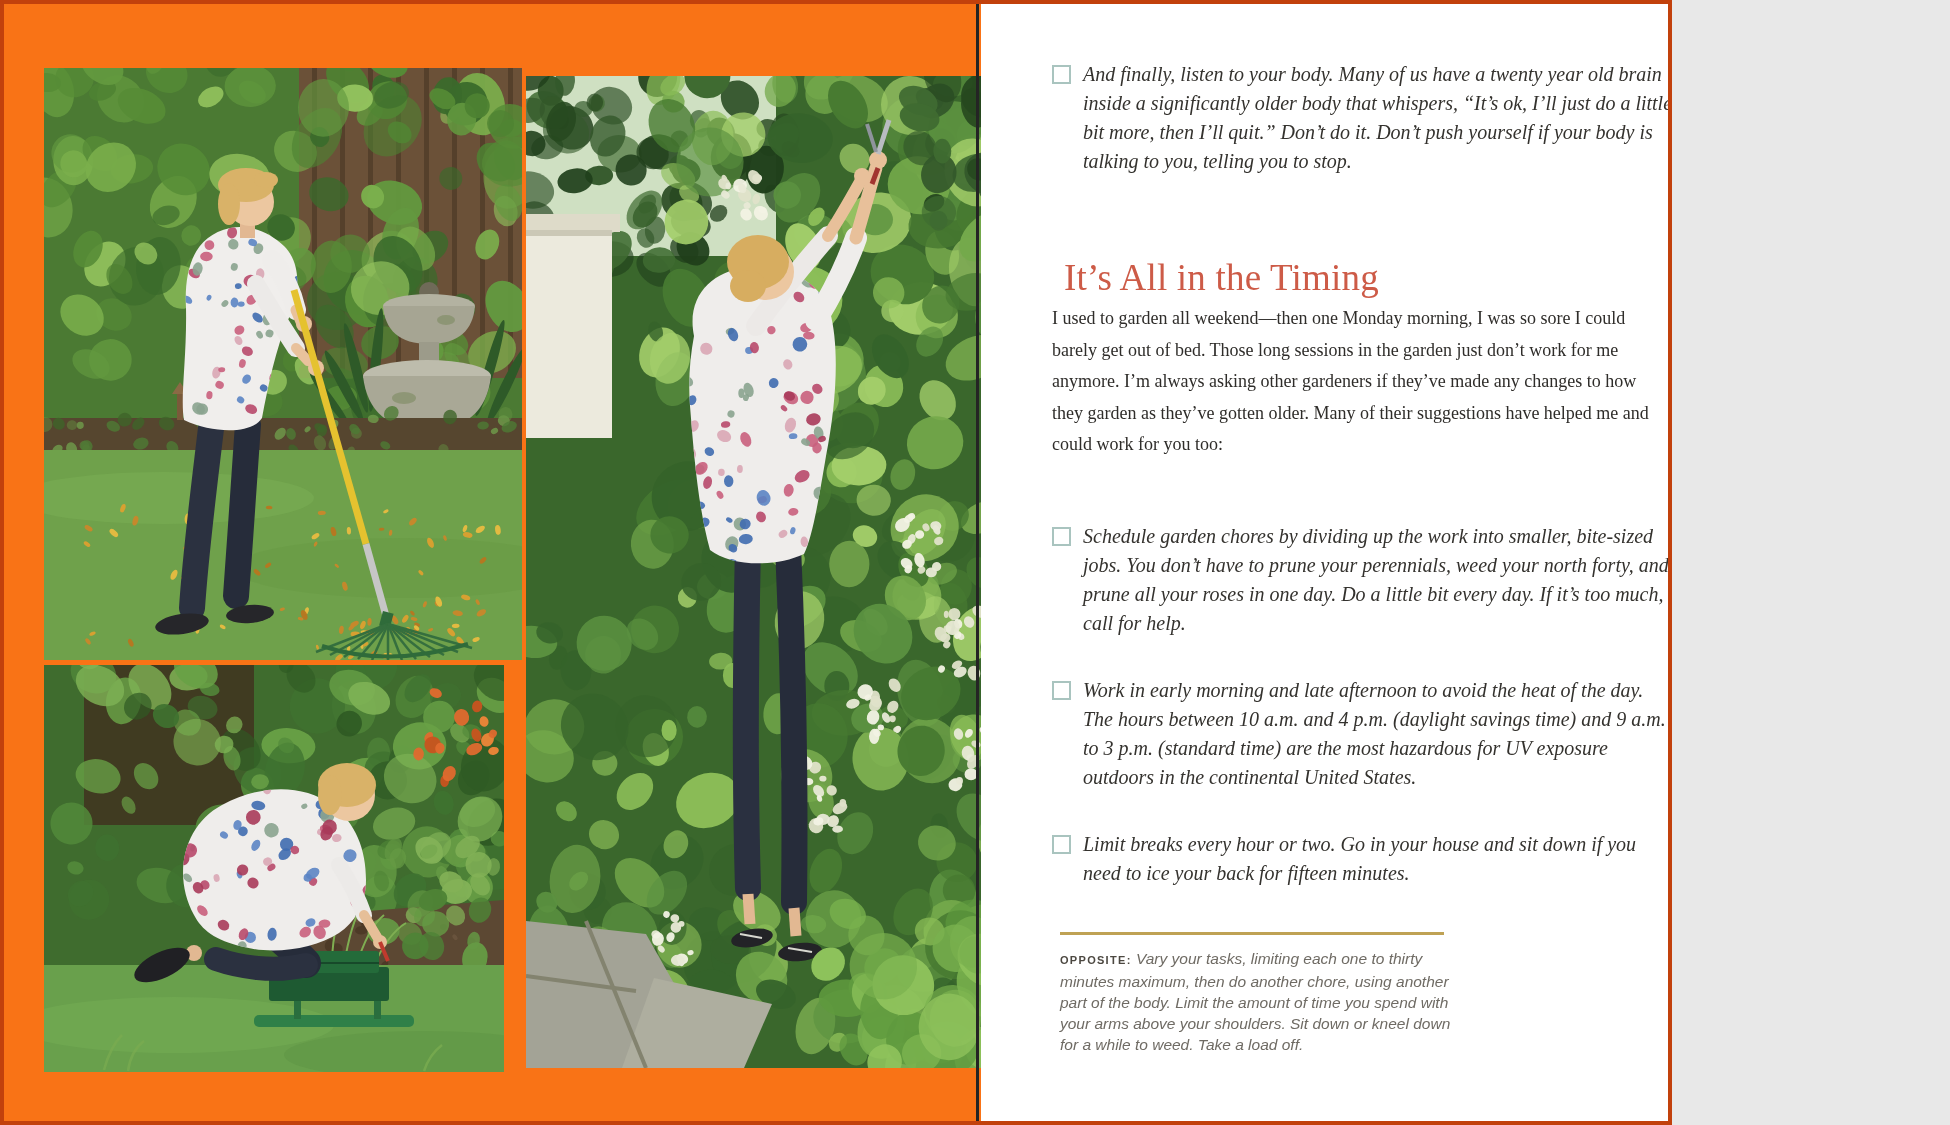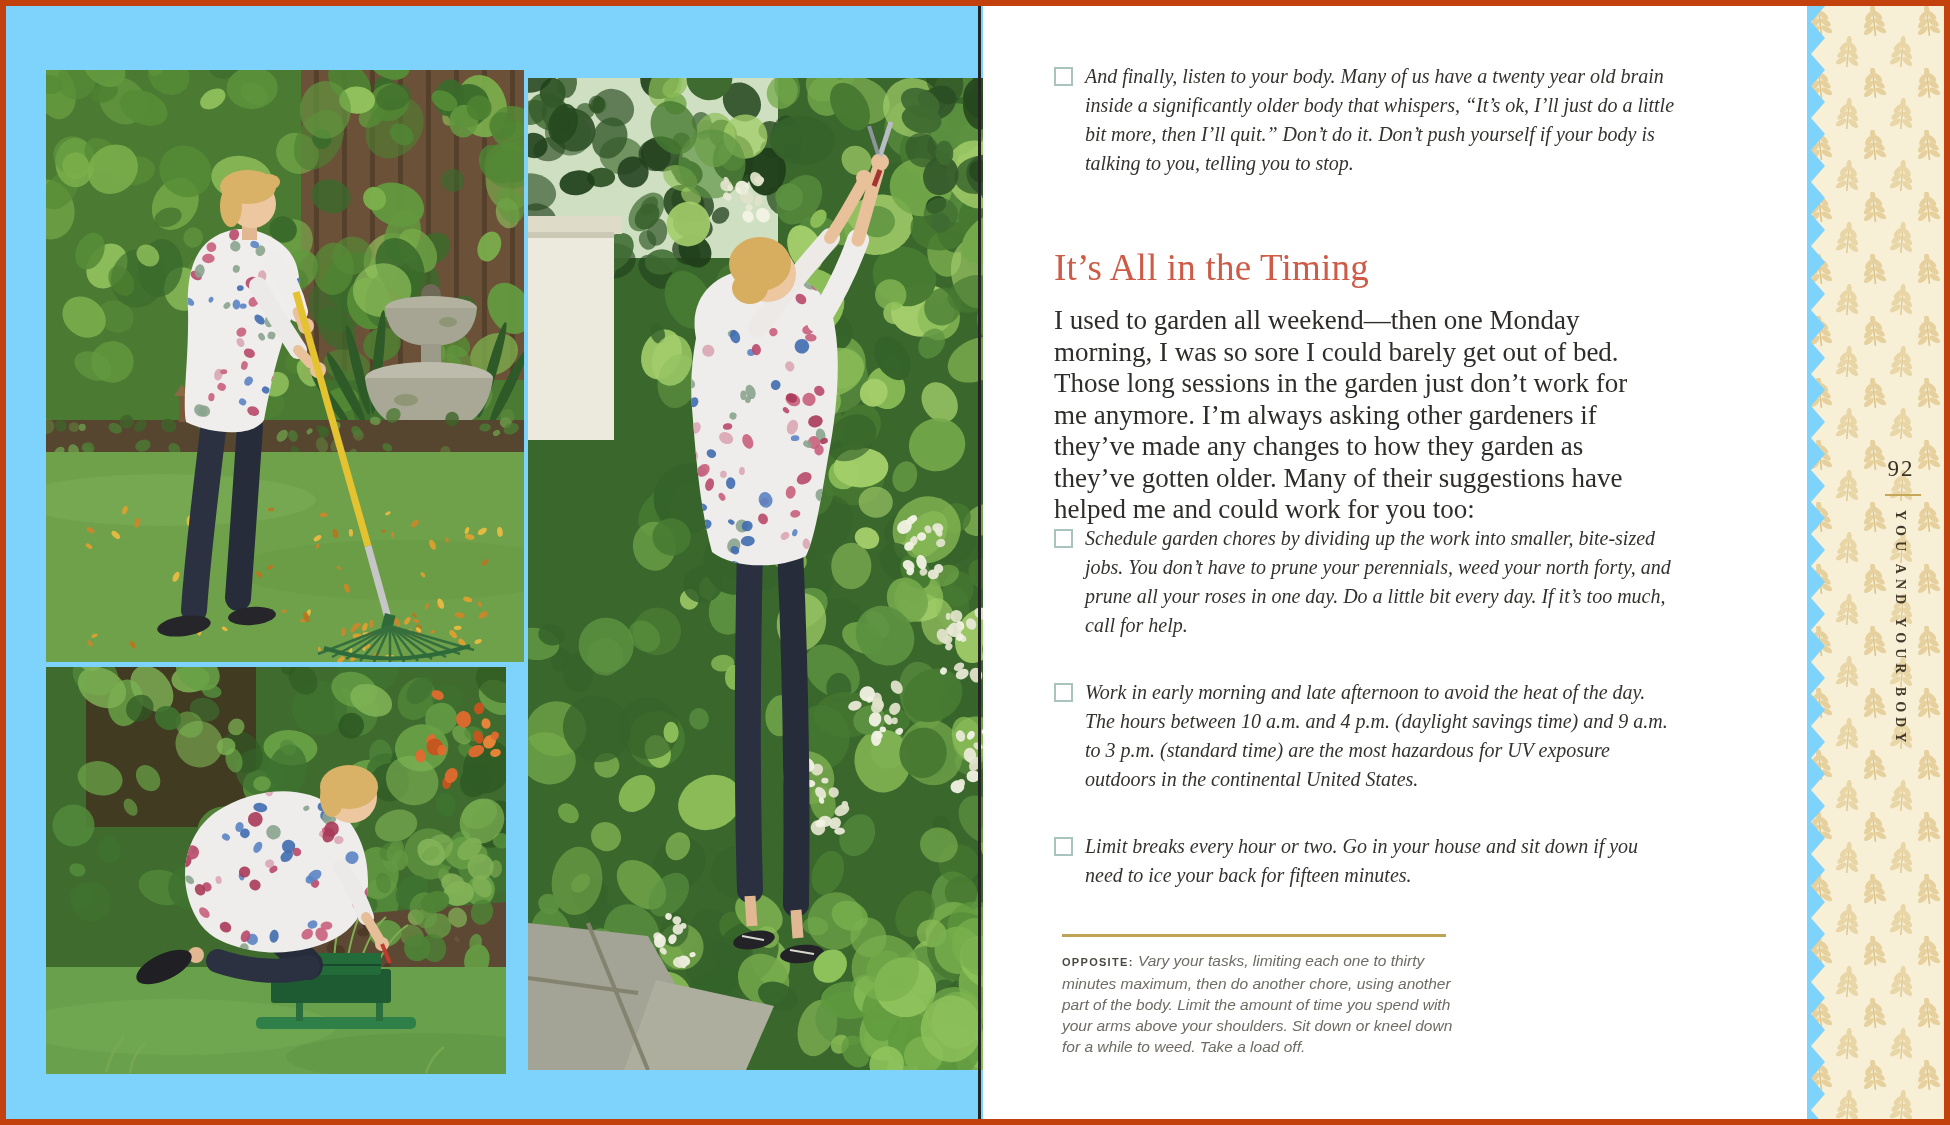--- a/index.html
+++ b/index.html
@@ -1,35 +1,35 @@
 <!DOCTYPE html>
 <html><head>
 <meta charset="utf-8">
 <style>
   html,body{margin:0;padding:0;background:#e8e8e8;}
-  .canvas{position:relative;width:1950px;height:1125px;background:#7dd3fc;
-    border:6px solid #c2410c;box-sizing:border-box;overflow:hidden;
+  .canvas{position:relative;width:1672px;height:1125px;background:#f97316;
+    border:4px solid #c2410c;box-sizing:border-box;overflow:hidden;
     font-family:"Liberation Serif",serif;}
   
   .photo{position:absolute;overflow:hidden;background:#4b7a33;}
   .photo svg{display:block;}
   .photo-rake{left:0;top:48px;width:478px;height:592px;}
   .photo-kneel{left:0;top:645px;width:460px;height:407px;}
   .photo-prune{left:482px;top:56px;width:492px;height:992px;}
   .gutter{position:absolute;left:972px;top:0;width:3px;height:1121px;background:#242424;}
   
   .page-right{position:absolute;left:977px;top:0;width:824px;height:1121px;background:#fff;}
   .bullet-row{display:flex;gap:12px;}
   .checkbox{width:15px;height:15px;border:2px solid #a9c4bf;background:#fff;flex:none;margin-top:5px;}
   .bullet-text{margin:0;font-style:italic;font-size:20px;line-height:29px;color:#34322e;width:592px;}
   .top-bullet{position:absolute;top:56px;left:71px;}
-  .section-heading{position:absolute;top:240px;left:71px;margin:0;font-weight:400;
+  .section-heading{position:absolute;top:240px;left:71px;margin:12px;font-weight:400;
     font-size:37px;letter-spacing:.2px;color:#cd5b47;}
   .intro{position:absolute;top:299px;left:71px;width:604px;margin:0;
-    font-size:27px;line-height:31.5px;color:#2f2d2a;}
+    font-size:18px;line-height:31.5px;color:#2f2d2a;}
   .bullets{position:absolute;top:518px;left:71px;display:flex;flex-direction:column;gap:38px;}
   .caption-rule{position:absolute;top:928px;left:79px;width:384px;height:3px;background:#bfa254;}
   .caption{position:absolute;top:944px;left:79px;width:402px;margin:0;
     font-family:"Liberation Sans",sans-serif;font-style:italic;
     font-size:15.5px;line-height:21px;color:#6f6b64;}
   .caption-label{font-style:normal;font-weight:bold;font-size:11px;
     letter-spacing:1.3px;color:#4c4841;}
   
   .side-band{position:absolute;left:1801px;top:0;width:145px;height:1121px;}
   .side-band svg{position:absolute;left:0;top:0;}

